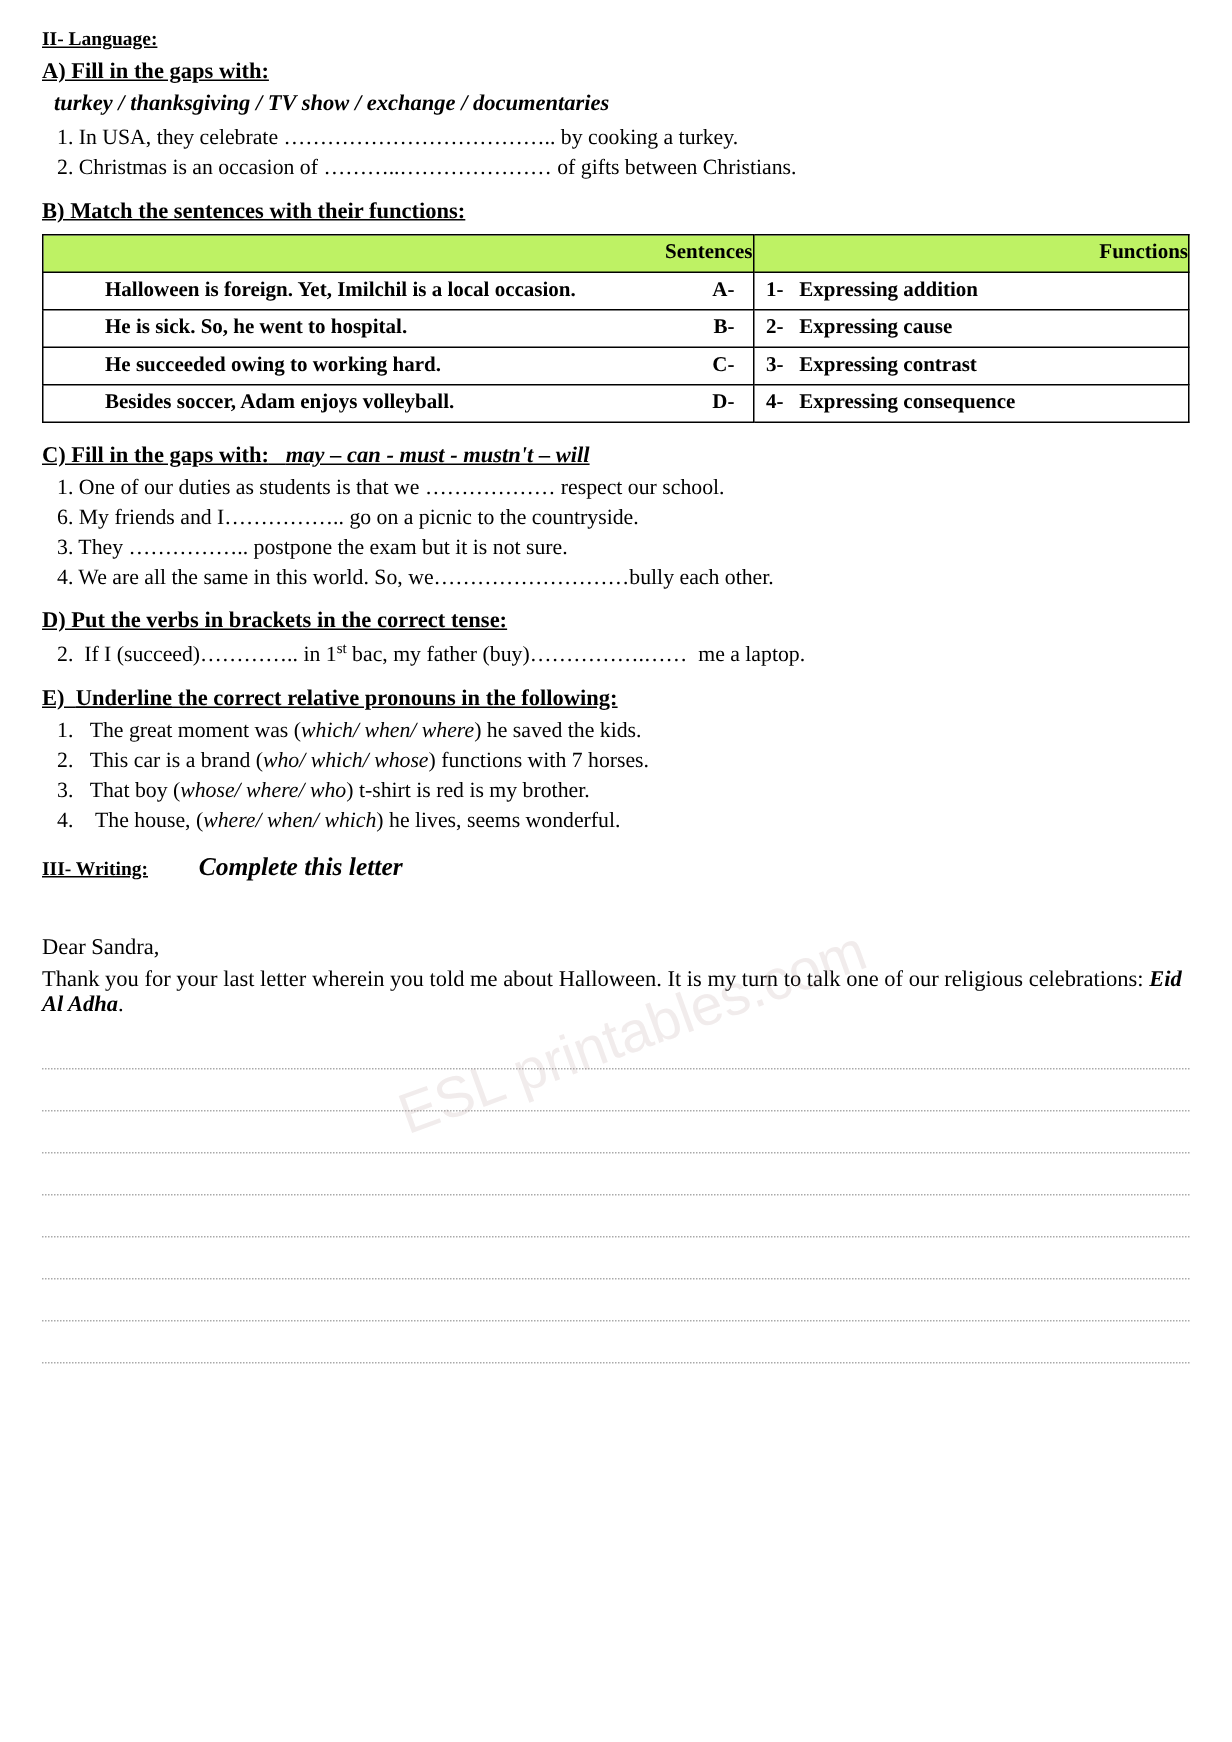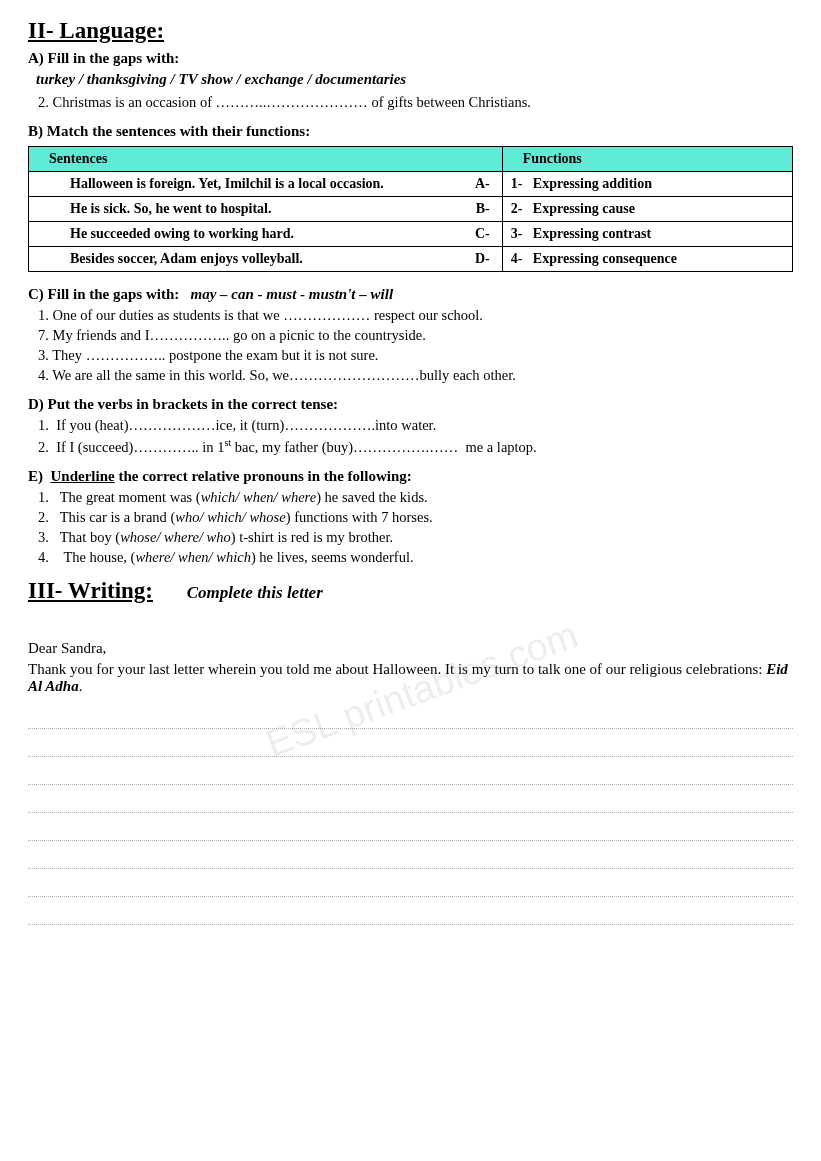--- a/index.html
+++ b/index.html
@@ -6,28 +6,29 @@
     body {
       font-family: "Times New Roman", Times, serif;
       font-size: 15px;
       background: #fff;
       color: #000;
       width: 821px;
       min-height: 1161px;
       padding: 18px 28px 18px 28px;
     }
     h2 {
-      font-size: 23px;
+      font-size: 13px;
       text-decoration: underline;
       margin-bottom: 6px;
     }
     .section-title {
       font-weight: bold;
       font-size: 15px;
       margin-bottom: 4px;
+      text-decoration: underline;
     }
     .word-bank {
       font-style: italic;
       font-weight: bold;
       margin-bottom: 6px;
       font-size: 15px;
       padding-left: 8px;
     }
     .fill-list {
       list-style: none;
@@ -47,24 +48,24 @@
     
     .match-table {
       width: 100%;
       border-collapse: collapse;
       margin-top: 6px;
       margin-bottom: 14px;
       font-size: 14px;
     }
     .match-table th {
       border: 1.5px solid #000;
-      padding: 4px 20px;
-      font-weight: bold;
-      text-align: left;
-      background: #5eead4;
+      padding: 4px 0;
+      font-weight: bold;
+      text-align: right;
+      background: #bef264;
     }
     .match-table td {
       border: 1.5px solid #000;
       padding: 4px 8px;
       font-weight: bold;
     }
     .match-table td.sentence-col {
       width: 62%;
       padding-left: 41px;
     }
@@ -102,20 +103,21 @@
 <div style="position:relative;">
 
   <div class="watermark">ESL printables.com</div>
 
   <h2>II- Language:</h2>
 
   <div class="sub-section">
     <div class="section-title">A) Fill in the gaps with:</div>
     <div class="word-bank">turkey  /    thanksgiving    / TV show /  exchange /    documentaries</div>
     <ul class="fill-list">
+      <li>1.  In USA, they celebrate ……………………………….. by cooking a turkey.</li>
       <li>2.  Christmas is an occasion of ………..………………… of gifts between Christians.</li>
     </ul>
   </div>
 
   <div class="sub-section">
     <div class="section-title">B)  Match the sentences with their functions:</div>
     <table class="match-table">
       <thead>
         <tr>
           <th style="width:62%">Sentences</th>
@@ -167,32 +169,29 @@
     </table>
   </div>
 
   <div class="sub-section">
     <div class="section-title">
       <span>C) Fill in the gaps with:</span>
       &nbsp;&nbsp;<span class="bold-italic">may  –  can -  must -  mustn't  –  will</span>
     </div>
     <ul class="fill-list">
       <li>1.  One of our duties as students is that we ……………… respect our school.</li>
-      <li>7.  My friends and I…………….. go on a picnic to the countryside.</li>
+      <li>6.  My friends and I…………….. go on a picnic to the countryside.</li>
       <li>3.  They …………….. postpone the exam but it is not sure.</li>
       <li>4.  We are all the same in this world. So, we………………………bully each other.</li>
     </ul>
   </div>
 
   <div class="sub-section">
     <div class="section-title">D) Put the verbs in brackets in the correct tense:</div>
     <ul class="fill-list">
-      <li>
-        1.&nbsp;&nbsp;If you (heat)………………ice, it (turn)……………….into water.
-      </li>
       <li>
         2.&nbsp;&nbsp;If I (succeed)………….. in 1<sup>st</sup> bac, my father (buy)…………….……&nbsp; me a laptop.
       </li>
     </ul>
   </div>
 
   <div class="sub-section">
     <div class="section-title">
       E)&nbsp;&nbsp;<span class="underline">Underline</span> the correct relative pronouns in the following:
     </div>

